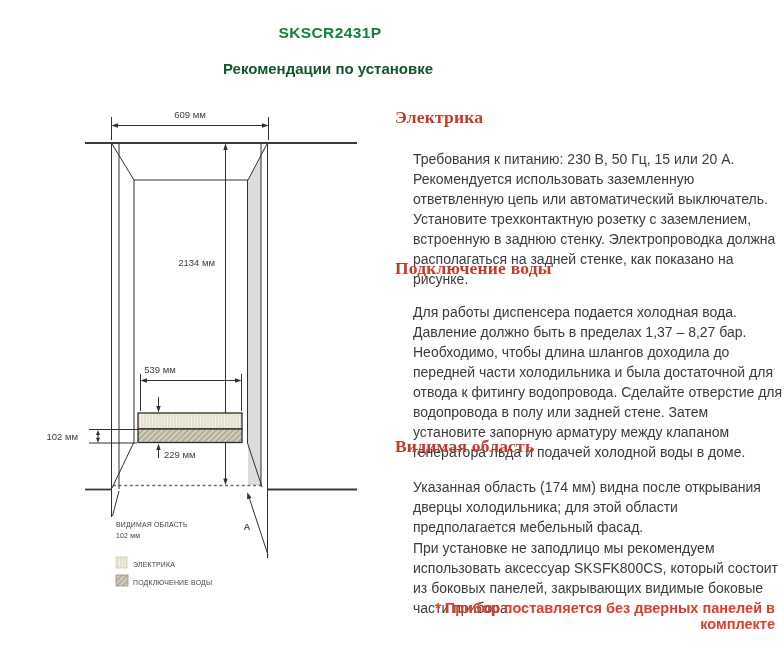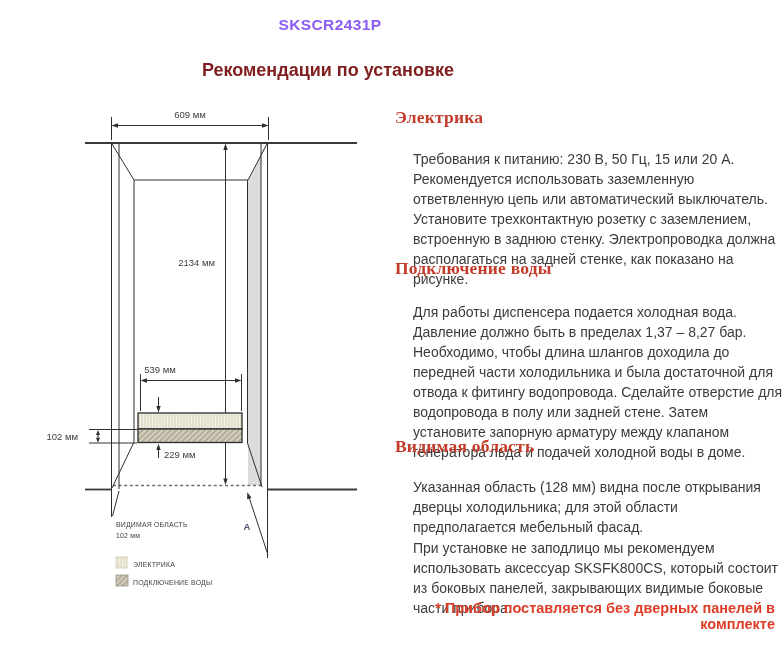--- a/index.html
+++ b/index.html
@@ -1,26 +1,26 @@
 <!DOCTYPE html>
 <html><head>
 <meta charset="utf-8">
 <style>
   html,body{margin:0;padding:0;}
   body{
     width:784px;height:658px;position:relative;background:#ffffff;
     font-family:"Liberation Sans", sans-serif;color:#3a3a3a;overflow:hidden;
   }
   .page-title{
-    position:absolute;top:16px;left:0;width:660px;text-align:center;
-    font-size:15.5px;font-weight:bold;color:#8b5cf6;letter-spacing:.4px;
+    position:absolute;top:24px;left:0;width:660px;text-align:center;
+    font-size:15.5px;font-weight:bold;color:#15803d;letter-spacing:.4px;
   }
   .page-subtitle{
     position:absolute;top:60px;left:0;width:656px;text-align:center;
-    font-size:18px;font-weight:bold;color:#7f1d1d;
+    font-size:15px;font-weight:bold;color:#14532d;
   }
   .diagram-svg{position:absolute;left:0;top:0;}
   .col{position:absolute;left:395px;width:370px;}
   h2.sec{
     margin:0;font-family:"Liberation Serif", serif;font-weight:bold;
     font-size:17.5px;color:#c33b29;letter-spacing:.2px;
   }
   p.body{
     margin:18px;font-size:14px;line-height:20px;color:#3b3b3b;
   }
@@ -137,16 +137,16 @@
   </g>
 </svg>
 
 <h2 class="sec col" style="top:107px">Электрика</h2>
 <p class="body col" style="top:131px">Требования к питанию: 230 В, 50 Гц, 15 или 20 А. Рекомендуется использовать заземленную ответвленную цепь или автоматический выключатель. Установите трехконтактную розетку с заземлением, встроенную в заднюю стенку. Электропроводка должна располагаться на задней стенке, как показано на рисунке.</p>
 
 <h2 class="sec col" style="top:258px">Подключение воды</h2>
 <p class="body col" style="top:284px">Для работы диспенсера подается холодная вода. Давление должно быть в пределах 1,37 – 8,27 бар. Необходимо, чтобы длина шлангов доходила до передней части холодильника и была достаточной для отвода к фитингу водопровода. Сделайте отверстие для водопровода в полу или задней стене. Затем установите запорную арматуру между клапаном генератора льда и подачей холодной воды в доме.</p>
 
 <h2 class="sec col" style="top:436px">Видимая область</h2>
-<p class="body col" style="top:459px">Указанная область (128 мм) видна после открывания дверцы холодильника; для этой области предполагается мебельный фасад.</p>
+<p class="body col" style="top:459px">Указанная область (174 мм) видна после открывания дверцы холодильника; для этой области предполагается мебельный фасад.</p>
 <p class="body col" style="top:520px">При установке не заподлицо мы рекомендуем использовать аксессуар SKSFK800CS, который состоит из боковых панелей, закрывающих видимые боковые части прибора.</p>
 
 <div class="note">* Прибор поставляется без дверных панелей в комплекте</div>
 
 </body></html>

